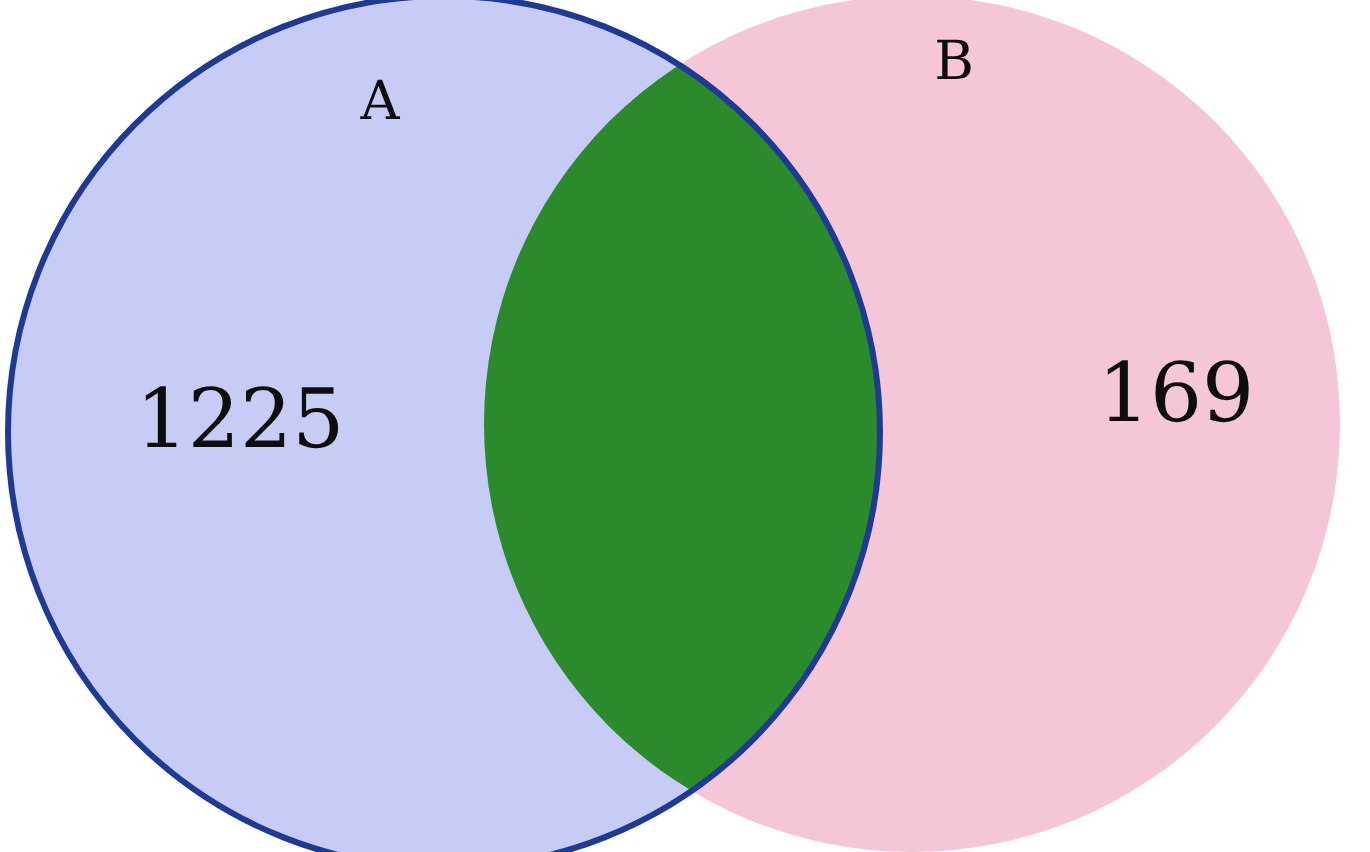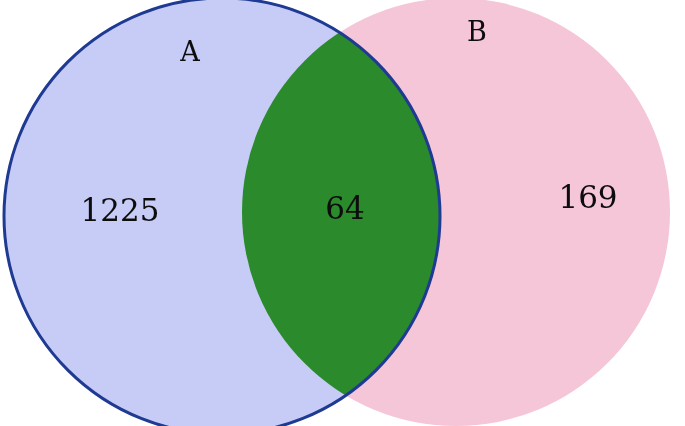--- a/index.html
+++ b/index.html
@@ -32,21 +32,21 @@
     user-select: none;
     transform: translate(-50%, -50%);
     line-height: 1;
     font-family: "DejaVu Serif", "Liberation Serif", serif;
     font-weight: 400;
   }
   .venn-label {
     font-size: 27px;
   }
   .venn-count {
-    font-size: 31px;
+    font-size: 41px;
   }
   #set-a-label  { left: 190px; top: 51px;  }
   #set-b-label  { left: 477px; top: 31px;  }
   #count-a-only { left: 120px; top: 210px; }
   #count-both   { left: 345px; top: 208px; }
   #count-b-only { left: 588px; top: 197px; }
 </style>
 </head>
 <body>
 
@@ -73,17 +73,16 @@
 
     <circle id="circle-a-outline" cx="222" cy="216" r="218" fill="none" stroke="#1f3a93" stroke-width="3"></circle>
   </svg>
 
   <span class="venn-label" id="set-a-label">A</span>
 
   <span class="venn-label" id="set-b-label">B</span>
 
   <span class="venn-count" id="count-a-only">1225</span>
 
-  <span class="venn-count" id="count-both">64</span>
 
   <span class="venn-count" id="count-b-only">169</span>
 
 </div>
 
 </body></html>

